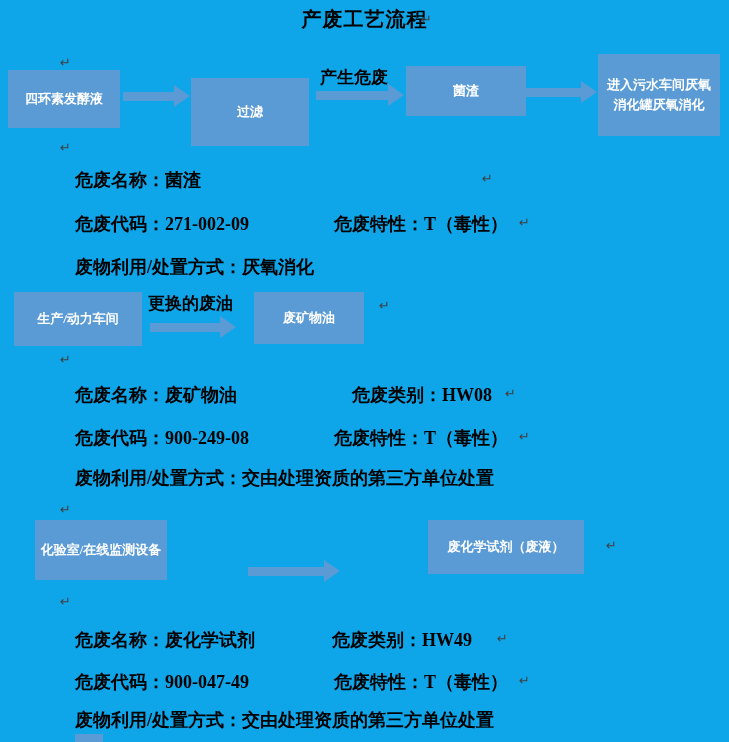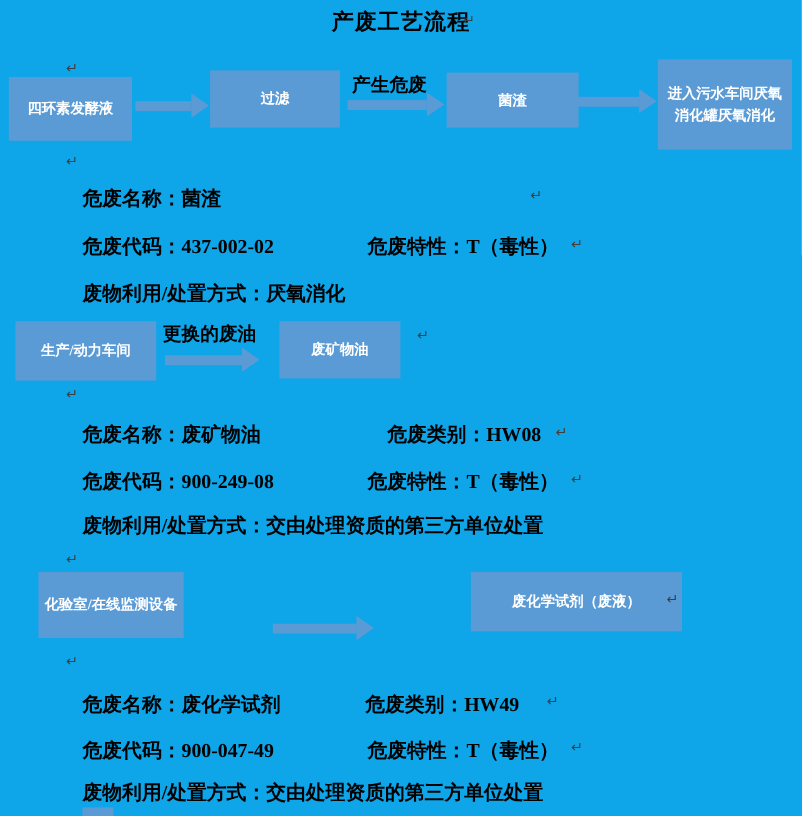--- a/index.html
+++ b/index.html
@@ -85,37 +85,37 @@
 
   <div class="title">产废工艺流程</div>
   <span class="pilcrow" style="left:421px; top:12px">↵</span>
 
   <span class="pilcrow" style="left:60px; top:55px">↵</span>
   <div class="node" style="left:8px; top:70px; width:112px; height:58px">四环素发酵液</div>
   <div class="h-arrow" style="left:123px; top:85px; width:67px">
     <div class="shaft"></div>
     <div class="head"></div>
   </div>
-  <div class="node" style="left:191px; top:64px; width:118px; height:52px">过滤</div>
+  <div class="node" style="left:191px; top:78px; width:118px; height:68px">过滤</div>
   <div class="flow-label" style="left:320px; top:66px">产生危废</div>
   <div class="h-arrow" style="left:316px; top:84px; width:88px">
     <div class="shaft"></div>
     <div class="head"></div>
   </div>
   <div class="node" style="left:406px; top:66px; width:120px; height:50px">菌渣</div>
   <div class="h-arrow" style="left:523px; top:81px; width:74px">
     <div class="shaft"></div>
     <div class="head"></div>
   </div>
   <div class="node" style="left:598px; top:54px; width:122px; height:82px">进入污水车间厌氧消化罐厌氧消化</div>
   <span class="pilcrow" style="left:60px; top:140px">↵</span>
 
   <div class="txt" style="left:75px; top:168px">危废名称：菌渣</div>
   <span class="pilcrow" style="left:482px; top:171px">↵</span>
-  <div class="txt" style="left:75px; top:212px">危废代码：437-002-02</div>
+  <div class="txt" style="left:75px; top:212px">危废代码：271-002-09</div>
   <div class="txt" style="left:334px; top:212px">危废特性：T（毒性）</div>
   <span class="pilcrow" style="left:519px; top:215px">↵</span>
   <div class="txt" style="left:75px; top:255px">废物利用/处置方式：厌氧消化</div>
 
   <div class="node" style="left:14px; top:292px; width:128px; height:54px">生产/动力车间</div>
   <div class="flow-label" style="left:148px; top:292px">更换的废油</div>
   <div class="h-arrow" style="left:150px; top:316px; width:86px">
     <div class="shaft"></div>
     <div class="head"></div>
   </div>
@@ -130,21 +130,21 @@
   <div class="txt" style="left:334px; top:426px">危废特性：T（毒性）</div>
   <span class="pilcrow" style="left:519px; top:429px">↵</span>
   <div class="txt" style="left:75px; top:466px">废物利用/处置方式：交由处理资质的第三方单位处置</div>
 
   <span class="pilcrow" style="left:60px; top:502px">↵</span>
   <div class="node" style="left:35px; top:520px; width:132px; height:60px">化验室/在线监测设备</div>
   <div class="h-arrow" style="left:248px; top:560px; width:92px">
     <div class="shaft"></div>
     <div class="head"></div>
   </div>
-  <div class="node" style="left:428px; top:520px; width:192px; height:54px">废化学试剂（废液）</div>
+  <div class="node" style="left:428px; top:520px; width:156px; height:54px">废化学试剂（废液）</div>
   <span class="pilcrow" style="left:606px; top:538px">↵</span>
   <span class="pilcrow" style="left:60px; top:594px">↵</span>
 
   <div class="txt" style="left:75px; top:628px">危废名称：废化学试剂</div>
   <div class="txt" style="left:332px; top:628px">危废类别：HW49</div>
   <span class="pilcrow" style="left:497px; top:631px">↵</span>
   <div class="txt" style="left:75px; top:670px">危废代码：900-047-49</div>
   <div class="txt" style="left:334px; top:670px">危废特性：T（毒性）</div>
   <span class="pilcrow" style="left:519px; top:673px">↵</span>
   <div class="txt" style="left:75px; top:708px">废物利用/处置方式：交由处理资质的第三方单位处置</div>

